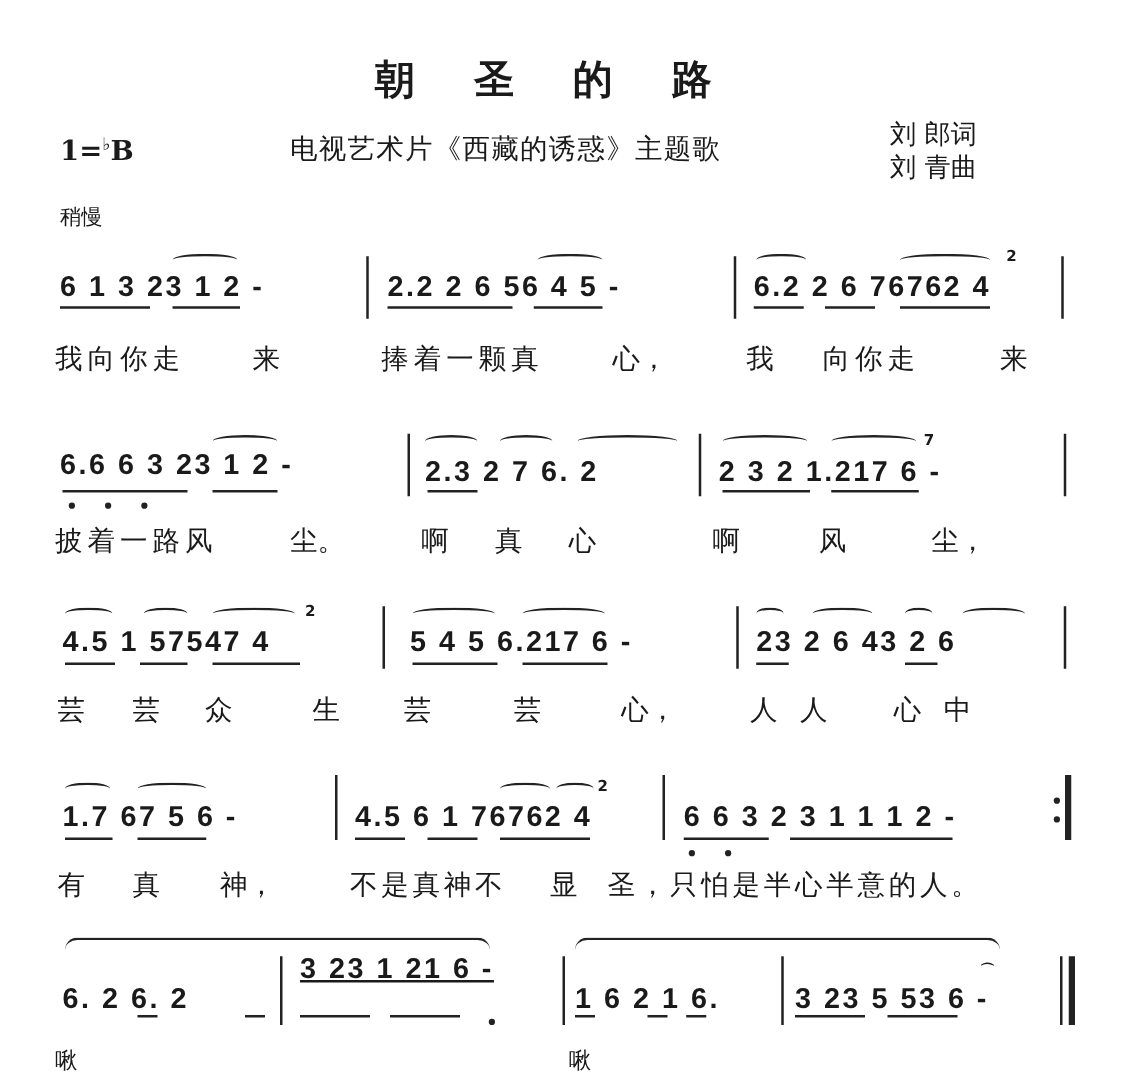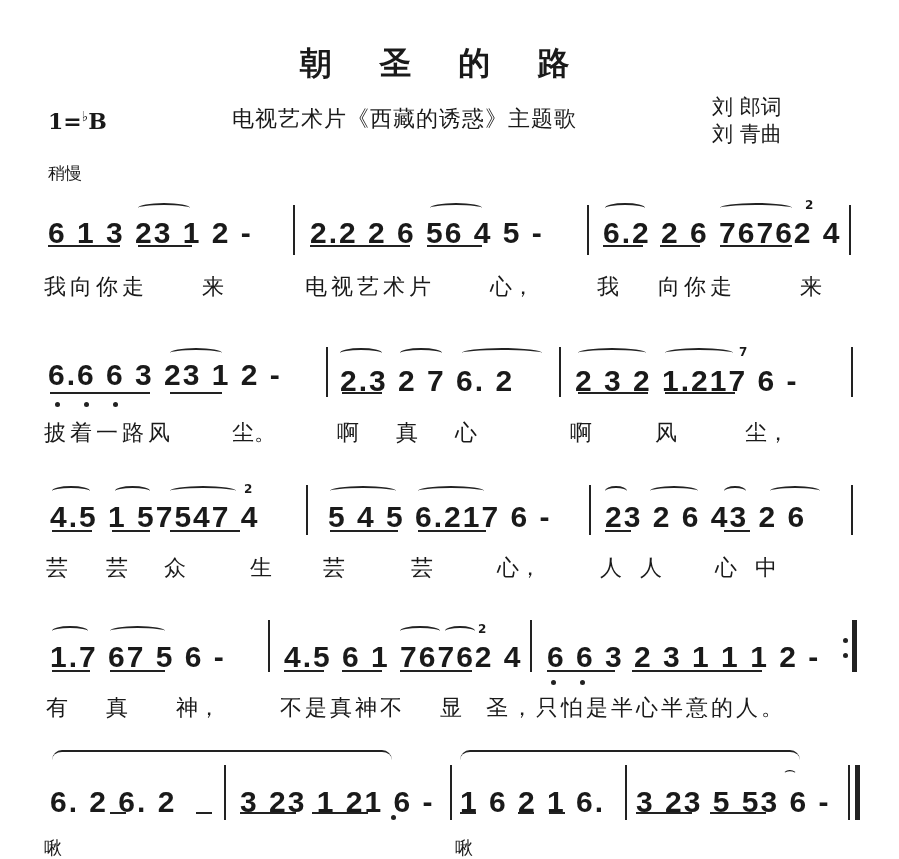--- a/index.html
+++ b/index.html
@@ -8,21 +8,21 @@
     font-family: "DejaVu Sans", sans-serif; color: #1a1a1a;
   }
   .abs { position: absolute; white-space: nowrap; }
   .title { left: 300px; top: 42px; font-size: 32px; font-weight: bold; letter-spacing: 18px; font-family: "DejaVu Serif", serif; }
   .key { left: 48px; top: 108px; font-size: 22px; font-weight: bold; font-family: "DejaVu Serif", serif; }
   .key sup { font-size: 14px; }
   .subtitle { left: 232px; top: 104px; font-size: 22px; font-weight: normal; font-family: "DejaVu Serif", serif; letter-spacing: 1px; }
   .credits { left: 712px; top: 94px; font-size: 21px; line-height: 27px; font-family: "DejaVu Serif", serif; }
   .tempo { left: 48px; top: 162px; font-size: 17px; }
 
-  .notes { font-size: 30px; font-weight: bold; letter-spacing: 2px; font-family: "Liberation Sans", sans-serif; }
+  .notes { font-size: 23px; font-weight: bold; letter-spacing: 2px; font-family: "Liberation Sans", sans-serif; }
   .lyrics { font-size: 22px; letter-spacing: 0px; font-family: "DejaVu Serif", serif; }
   .bar { position: absolute; width: 2px; background: #222; }
   .dbar { position: absolute; width: 5px; background: #222; }
   .slur { position: absolute; border-top: 2px solid #222; border-radius: 50% 50% 0 0; height: 8px; }
   .uline { position: absolute; height: 2px; background: #222; }
   .dot { position: absolute; width: 5px; height: 5px; border-radius: 50%; background: #222; }
   .grace { position: absolute; font-size: 12px; font-weight: bold; }
 </style>
 </head>
 <body>
@@ -50,21 +50,21 @@
   <div class="slur" style="left:720px;top:203px;width:72px;"></div>
   <div class="uline" style="left:48px;top:245px;width:72px;"></div>
   <div class="uline" style="left:138px;top:245px;width:54px;"></div>
   <div class="uline" style="left:310px;top:245px;width:100px;"></div>
   <div class="uline" style="left:427px;top:245px;width:55px;"></div>
   <div class="uline" style="left:603px;top:245px;width:40px;"></div>
   <div class="uline" style="left:660px;top:245px;width:40px;"></div>
   <div class="uline" style="left:720px;top:245px;width:72px;"></div>
   <div class="abs lyrics" style="left:44px;top:272px;letter-spacing:4px;">我向你走</div>
   <div class="abs lyrics" style="left:202px;top:272px;">来</div>
-  <div class="abs lyrics" style="left:305px;top:272px;letter-spacing:4px;">电视艺术片</div>
+  <div class="abs lyrics" style="left:305px;top:272px;letter-spacing:4px;">捧着一颗真</div>
   <div class="abs lyrics" style="left:490px;top:272px;">心，</div>
   <div class="abs lyrics" style="left:597px;top:272px;">我</div>
   <div class="abs lyrics" style="left:658px;top:272px;letter-spacing:4px;">向你走</div>
   <div class="abs lyrics" style="left:800px;top:272px;">来</div>
 </div>
 
 <div>
   <div class="abs notes" style="left:48px;top:358px;">6.6 6 3 23 1 2 -</div>
   <div class="bar" style="left:326px;top:347px;height:50px;"></div>
   <div class="abs notes" style="left:340px;top:364px;">2.3 2 7 6.  2</div>
@@ -160,21 +160,21 @@
   <div class="abs lyrics" style="left:280px;top:693px;letter-spacing:3px;">不是真神不</div>
   <div class="abs lyrics" style="left:440px;top:693px;">显</div>
   <div class="abs lyrics" style="left:486px;top:693px;letter-spacing:3px;">圣，只怕是半心半意的人。</div>
 </div>
 
 <div>
   <div class="slur" style="left:52px;top:750px;width:340px;border-radius:12px 12px 0 0;"></div>
   <div class="slur" style="left:460px;top:750px;width:340px;border-radius:12px 12px 0 0;"></div>
   <div class="abs notes" style="left:50px;top:785px;">6.   2 6.   2</div>
   <div class="bar" style="left:224px;top:765px;height:55px;"></div>
-  <div class="abs notes" style="left:240px;top:785px;">3 23 1 21 6 -</div>
+  <div class="abs notes" style="left:240px;top:761px;text-decoration:underline;">3 23 1 21 6 -</div>
   <div class="bar" style="left:450px;top:765px;height:55px;"></div>
   <div class="abs notes" style="left:460px;top:785px;text-align:center;">1 6 2 1 6.</div>
   <div class="bar" style="left:625px;top:765px;height:55px;"></div>
   <div class="abs notes" style="left:636px;top:785px;">3 23 5 53 6 -</div>
   <div class="abs" style="left:784px;top:768px;font-size:12px;font-weight:bold;">⌒</div>
   <div class="bar" style="left:848px;top:765px;height:55px;"></div>
   <div class="dbar" style="left:855px;top:765px;height:55px;"></div>
   <div class="uline" style="left:110px;top:812px;width:16px;"></div>
   <div class="uline" style="left:196px;top:812px;width:16px;"></div>
   <div class="uline" style="left:240px;top:812px;width:56px;"></div>

